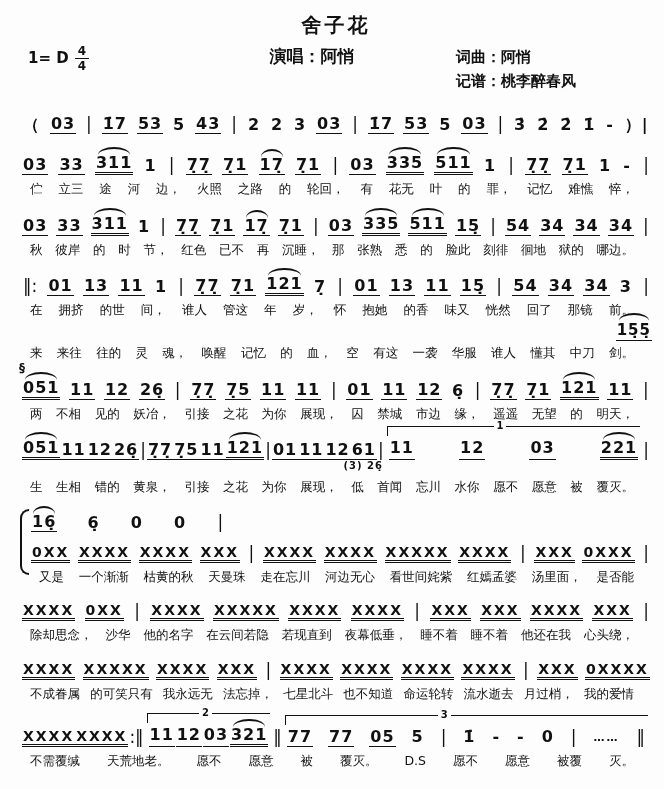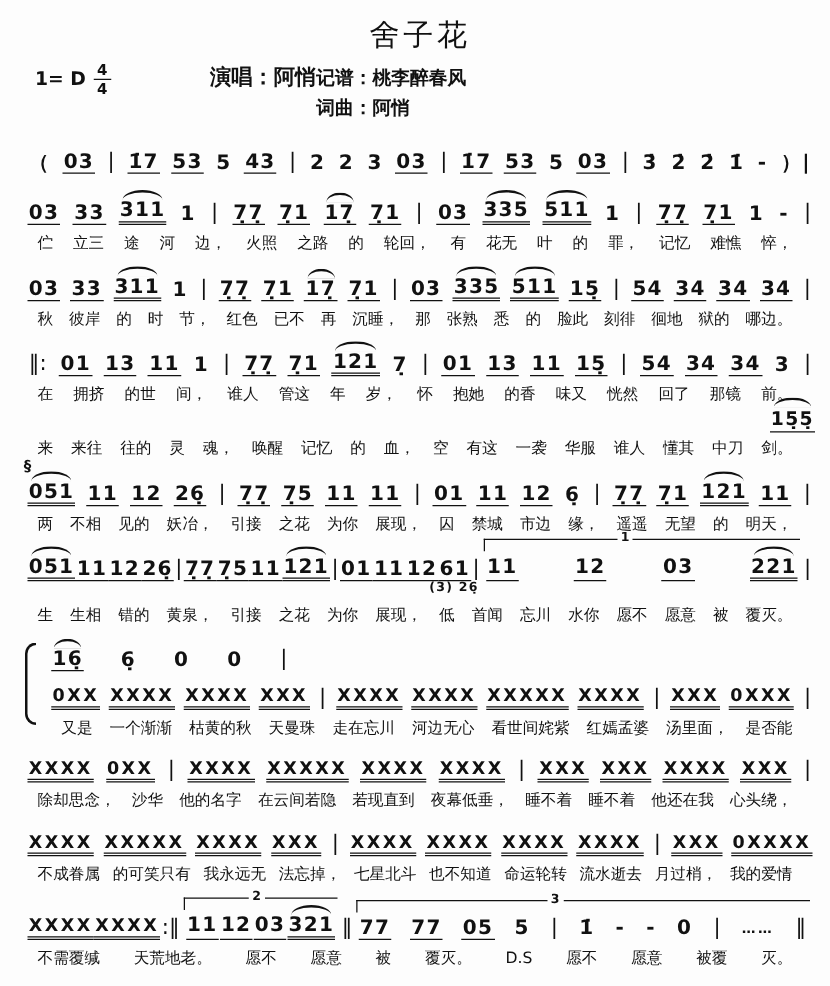--- a/index.html
+++ b/index.html
@@ -2,22 +2,22 @@
 <html><head>
 <meta charset="utf-8">
 <style>
   html,body{margin:0;padding:0;}
   body{
     width:664px;height:789px;overflow:hidden;background:#fdfdfd;color:#111;
     font-family:"DejaVu Sans","Liberation Sans",sans-serif;
   }
   .page{padding:8px 12px 0 20px;}
   
-  .title{text-align:center;font-size:24px;font-weight:400;letter-spacing:3px;margin-top:4px;}
-  .meta{display:flex;justify-content:flex-start;align-items:flex-start;margin:6px 6px 10px 8px;}
+  .title{text-align:center;font-size:20px;font-weight:700;letter-spacing:3px;margin-top:4px;}
+  .meta{display:flex;justify-content:space-between;align-items:flex-start;margin:6px 6px 10px 8px;}
   .keysig{font-weight:bold;font-size:15px;width:140px;white-space:nowrap;}
   .frac{display:inline-flex;flex-direction:column;vertical-align:middle;line-height:1;font-size:12px;margin-left:6px;text-align:center;}
   .frac .ft{border-bottom:1px solid #111;padding:0 3px 1px;}
   .frac .fb{padding-top:1px;}
   .singer{font-size:17px;font-weight:bold;}
   .rightcol{width:190px;font-size:15px;font-weight:bold;line-height:1.6;}
   
   .system{margin-bottom:6px;}
   .noterow{display:flex;justify-content:space-between;align-items:flex-end;font-weight:bold;font-size:16px;line-height:1;padding:13px 2px 2px 2px;}
   .vtop .noterow{padding-top:19px;}
@@ -32,38 +32,38 @@
   .subm{position:absolute;top:calc(100% + 2px);right:-6px;font-size:10px;white-space:nowrap;}
   .lyricrow{display:flex;justify-content:space-between;font-size:12.5px;padding:4px 18px 0 10px;line-height:1.25;}
   .gap .lyricrow{margin-top:13px;}
   .ossiarow{display:flex;padding:3px 0 0 106px;font-size:15px;font-weight:bold;justify-content:flex-end;}
   
   .volta{position:relative;display:flex;margin:0 4px;}
   .volta-inner{display:flex;flex:1;justify-content:space-between;}
   .volta::before{content:'';position:absolute;top:-14px;left:-2px;right:-2px;height:9px;border-top:1px solid #111;border-left:1px solid #111;}
   .volta-label{position:absolute;top:-19px;left:42%;font-size:10px;font-weight:bold;background:#fdfdfd;padding:0 3px;z-index:1;}
   
-  .braced{position:relative;padding-left:19px;}
+  .braced{position:relative;padding-left:9px;}
   .brace{position:absolute;left:0;top:8px;height:62px;width:7px;border-left:2px solid #111;border-top:2px solid #111;border-bottom:2px solid #111;border-radius:9px 0 0 9px;}
   .notes2{width:31%;padding-bottom:0;}
 </style>
 </head>
 <body>
 
 <div class="page">
   <div class="title">舍子花</div>
   <div class="meta">
     <div class="keysig"><span>1= D</span><span class="frac">
           <span class="ft">4</span>
           <span class="fb">4</span>
         </span></div>
     <div class="singer">演唱：阿悄</div>
     <div class="rightcol">
+      <div>词曲：阿悄</div>
       <div>记谱：桃李醉春风</div>
-      <div>词曲：阿悄</div>
     </div>
   </div>
   <div id="score">
       <div class="system">
         <div class="noterow">
           <span class="tok">（</span>
           <span class="tok u1">03</span>
           <span class="tok bar">|</span>
           <span class="tok u1">1̇7</span>
           <span class="tok u1">53</span>

